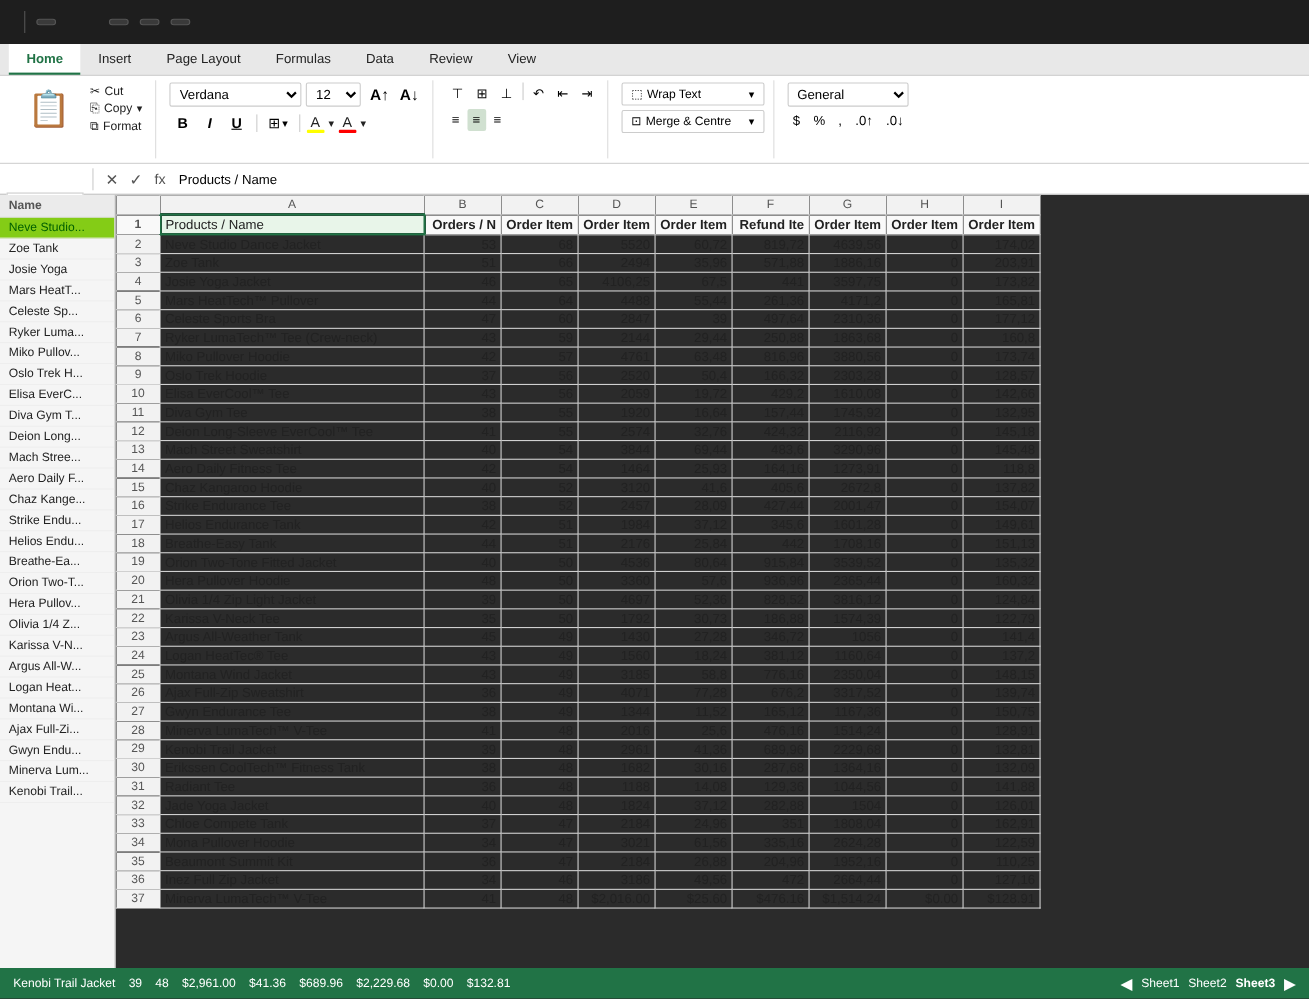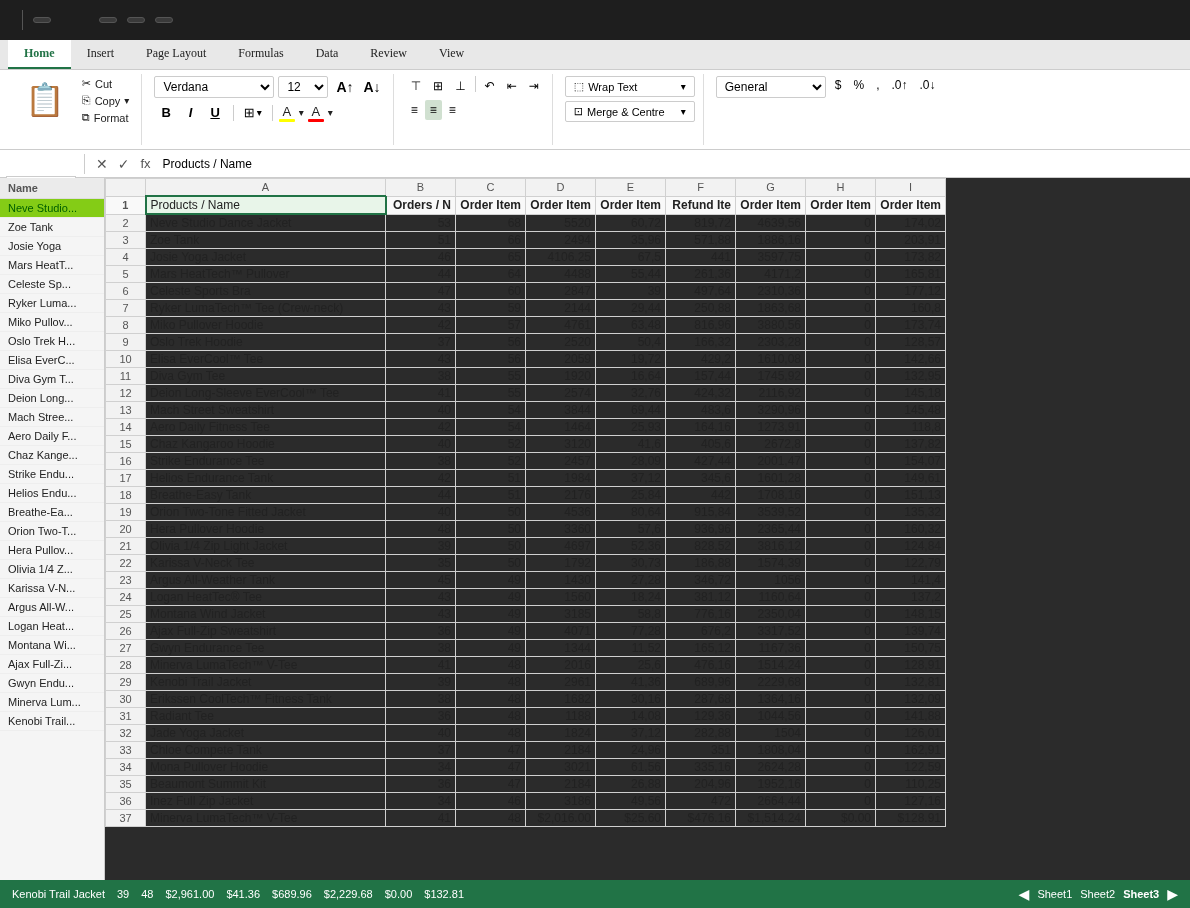--- a/index.html
+++ b/index.html
@@ -12,21 +12,21 @@
     .title-bar-nav { display: flex; align-items: center; gap: 8px; font-size: 12px; color: #aaa; }
     .title-bar-nav span { color: #fff; }
     .title-bar-btn { background: #3a3a3a; border: 1px solid #555; border-radius: 3px; color: #ccc; padding: 2px 8px; font-size: 11px; cursor: pointer; }
     .title-bar-zoom { display: flex; align-items: center; gap: 4px; }
 
     
     .ribbon-container { background: #f0f0f0; flex-shrink: 0; }
 
     
     .tab-bar { display: flex; background: #e8e8e8; border-bottom: 1px solid #ccc; padding-left: 8px; }
-    .tab { padding: 6px 16px; font-size: 12px; cursor: pointer; border-bottom: 2px solid transparent; font-family: Liberation Serif, serif; }
+    .tab { padding: 6px 16px; font-size: 12px; cursor: pointer; border-bottom: 2px solid transparent; }
     .tab.active { background: #fff; border-bottom: 2px solid #217346; color: #217346; font-weight: 600; }
 
     
     .ribbon { background: #fff; border-bottom: 1px solid #ccc; padding: 4px 8px; display: flex; align-items: stretch; gap: 4px; min-height: 80px; }
     .ribbon-group { display: flex; align-items: flex-start; gap: 4px; padding: 2px 8px; border-right: 1px solid #ddd; }
     .ribbon-group:last-child { border-right: none; }
 
     
     .clipboard-group { flex-direction: column; align-items: flex-start; }
     .paste-btn { display: flex; flex-direction: column; align-items: center; padding: 4px 8px; cursor: pointer; border: 1px solid transparent; border-radius: 3px; font-size: 11px; }
@@ -51,21 +51,21 @@
     .align-row { display: flex; gap: 2px; }
     .align-btn { border: none; background: transparent; cursor: pointer; padding: 3px 5px; border-radius: 2px; font-size: 12px; }
     .align-btn.active { background: #d0e0d0; }
 
     
     .wrap-group { flex-direction: column; gap: 4px; align-items: flex-start; }
     .wrap-btn { display: flex; align-items: center; gap: 4px; padding: 3px 8px; border: 1px solid #ccc; border-radius: 2px; cursor: pointer; background: #fff; font-size: 11px; min-width: 130px; }
     .merge-btn { display: flex; align-items: center; gap: 4px; padding: 3px 8px; border: 1px solid #ccc; border-radius: 2px; cursor: pointer; background: #fff; font-size: 11px; min-width: 130px; }
 
     
-    .number-group { flex-direction: row; gap: 4px; align-items: flex-start; }
+    .number-group { flex-direction: column; gap: 4px; align-items: flex-start; }
     .number-select { font-size: 12px; border: 1px solid #ccc; border-radius: 2px; padding: 2px 4px; background: #fff; min-width: 110px; }
     .number-row { display: flex; gap: 2px; align-items: center; }
     .num-btn { border: none; background: transparent; cursor: pointer; padding: 2px 5px; border-radius: 2px; font-size: 12px; }
 
     
     .formula-bar { display: flex; align-items: center; gap: 4px; background: #fff; border-bottom: 1px solid #ccc; padding: 2px 6px; height: 28px; flex-shrink: 0; }
     .cell-ref { width: 70px; border: 1px solid #ccc; padding: 2px 4px; font-size: 12px; text-align: center; margin-top: 44px; }
     .formula-divider { width: 1px; background: #ccc; height: 20px; margin: 0 4px; }
     .formula-icons { display: flex; gap: 4px; }
     .formula-icon-btn { border: none; background: transparent; cursor: pointer; font-size: 14px; color: #555; padding: 1px 3px; }

